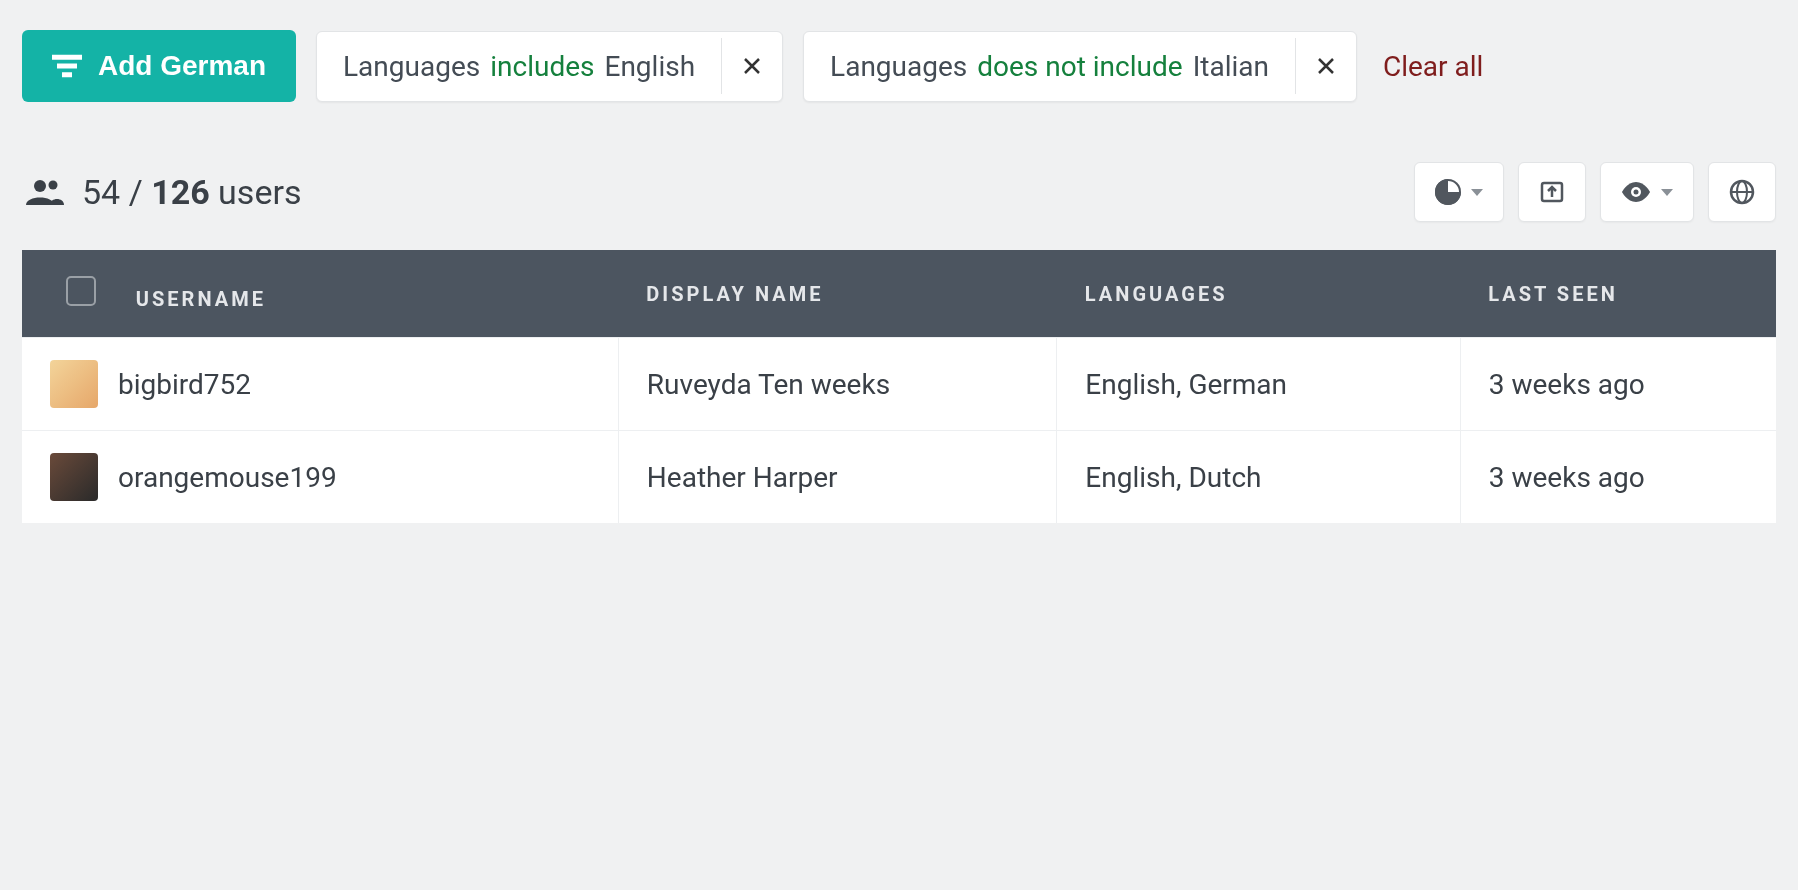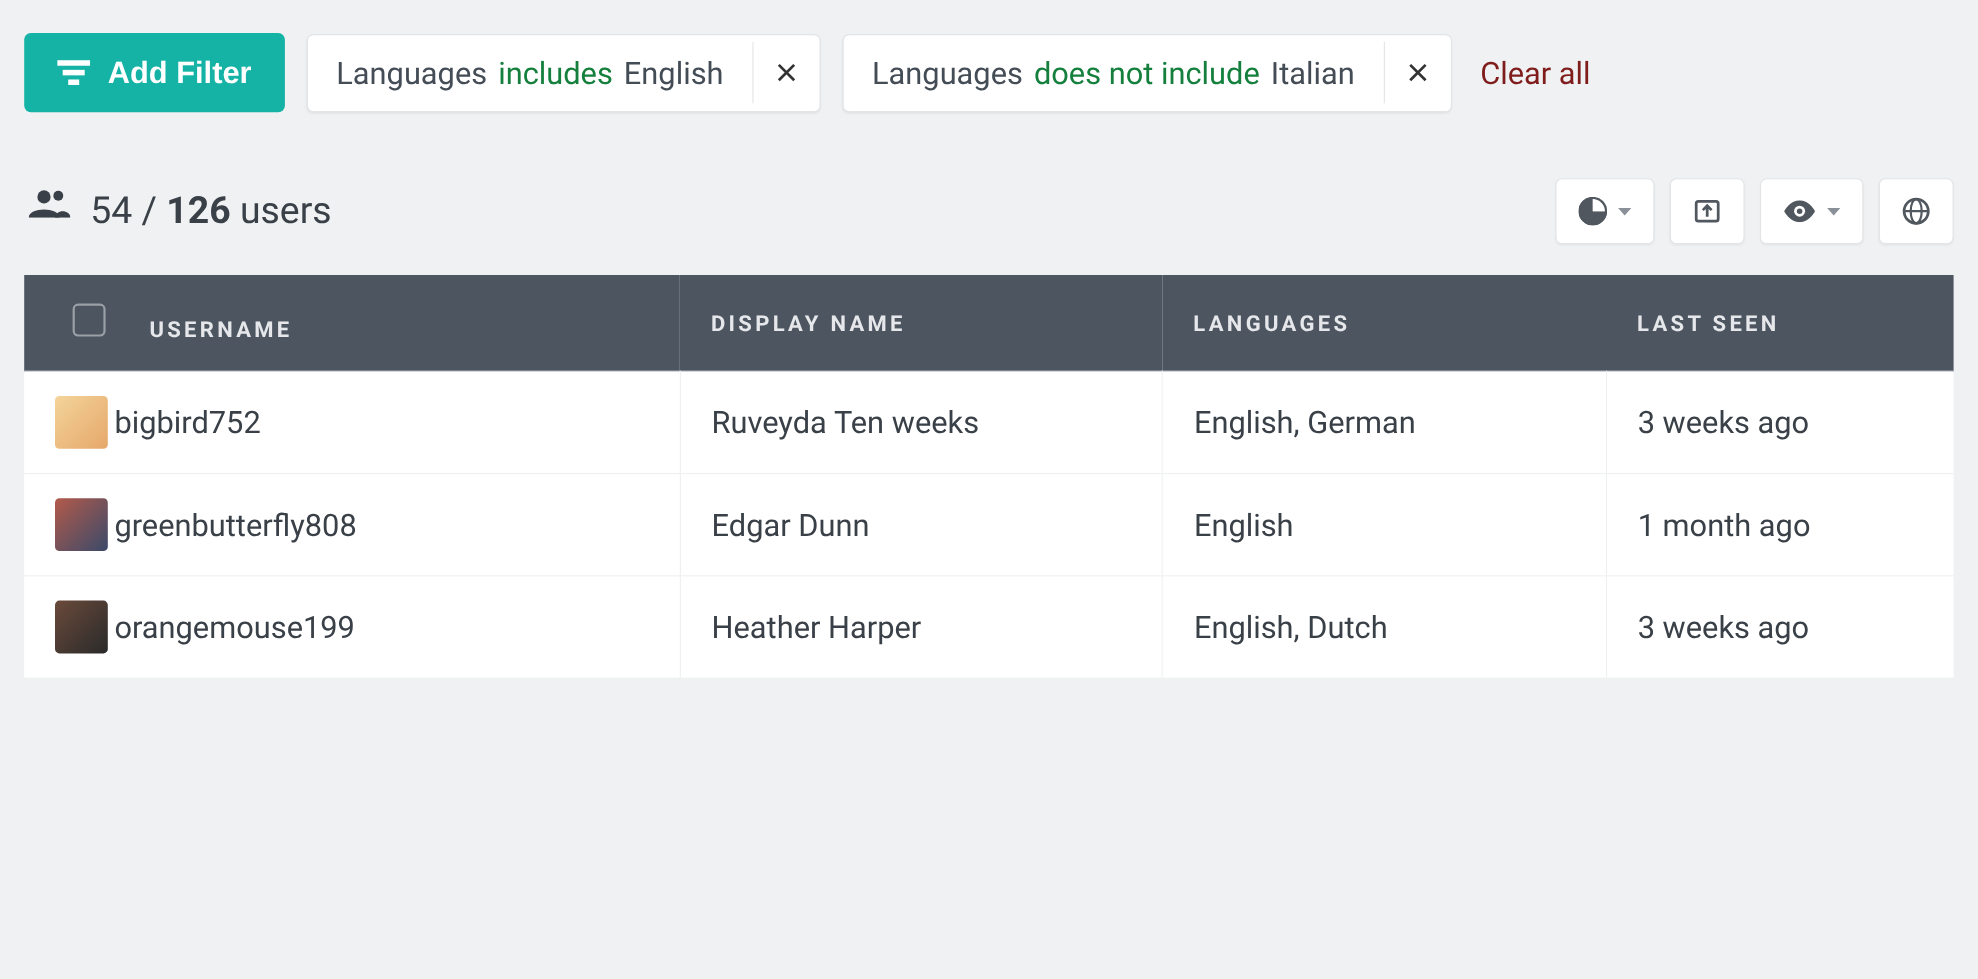--- a/index.html
+++ b/index.html
@@ -57,21 +57,21 @@
     font-size: 28px;
     cursor: pointer;
     margin-left: 6px;
   }
   .countbar {
     display: flex;
     align-items: center;
     justify-content: space-between;
     padding: 60px 22px 28px 26px;
   }
-  .count-left { display: flex; gap: 18px; font-size: 34px; color: #3a4047; }
+  .count-left { display: flex; align-items: center; gap: 18px; font-size: 34px; color: #3a4047; }
   .count-left svg { fill: #3a4047; }
   .count-bold { font-weight: 700; }
   .toolbar-right { display: flex; gap: 14px; }
   .iconbtn {
     background: #fff;
     border: 1px solid #e2e4e6;
     border-radius: 6px;
     padding: 16px 20px;
     display: inline-flex;
     align-items: center;
@@ -104,21 +104,21 @@
   }
   tbody td {
     font-size: 28px;
     color: #3a4047;
     padding: 22px 28px;
     border-top: 1px solid #edeff1;
     border-right: 1px solid #edeff1;
     vertical-align: middle;
   }
   tbody td:last-child { border-right: none; }
-  .user-cell { display: flex; align-items: center; gap: 6px; }
+  .user-cell { display: flex; align-items: center; gap: 20px; }
   .avatar {
     width: 48px; height: 48px; border-radius: 4px;
     background: linear-gradient(135deg,#aab,#667);
     flex-shrink: 0;
   }
   
   col.c1 { width: 34%; }
   col.c2 { width: 25%; }
   col.c3 { width: 23%; }
   col.c4 { width: 18%; }
@@ -126,21 +126,21 @@
 </head>
 <body>
 
 <div class="topbar">
   <button class="add-filter-btn">
     <svg width="30" height="24" viewBox="0 0 24 18">
         <rect x="0" y="0" width="24" height="4"></rect>
         <rect x="4" y="7" width="16" height="4"></rect>
         <rect x="8" y="14" width="8" height="4"></rect>
       </svg>
-    <span>Add Filter</span>
+    <span>Add German</span>
   </button>
 
   <div class="chip">
     <span class="chip-body">
       <span>Languages</span>
       <span class="chip-op">includes</span>
       <span>English</span>
     </span>
     <span class="chip-close">
       <svg width="20" height="20" viewBox="0 0 20 20">
@@ -240,31 +240,20 @@
         <span>bigbird752</span>
       </div>
     </td>
     <td>Ruveyda Ten weeks</td>
     <td>English, German</td>
     <td>3 weeks ago</td>
         </tr>
         <tr>
     <td>
       <div class="user-cell">
-        <span class="avatar" style="background:linear-gradient(135deg,#b35a4a,#3a4a6a)"></span>
-        <span>greenbutterfly808</span>
-      </div>
-    </td>
-    <td>Edgar Dunn</td>
-    <td>English</td>
-    <td>1 month ago</td>
-        </tr>
-        <tr>
-    <td>
-      <div class="user-cell">
         <span class="avatar" style="background:linear-gradient(135deg,#6a4a3a,#2a2a2a)"></span>
         <span>orangemouse199</span>
       </div>
     </td>
     <td>Heather Harper</td>
     <td>English, Dutch</td>
     <td>3 weeks ago</td>
         </tr>
       </tbody>
   </table>

